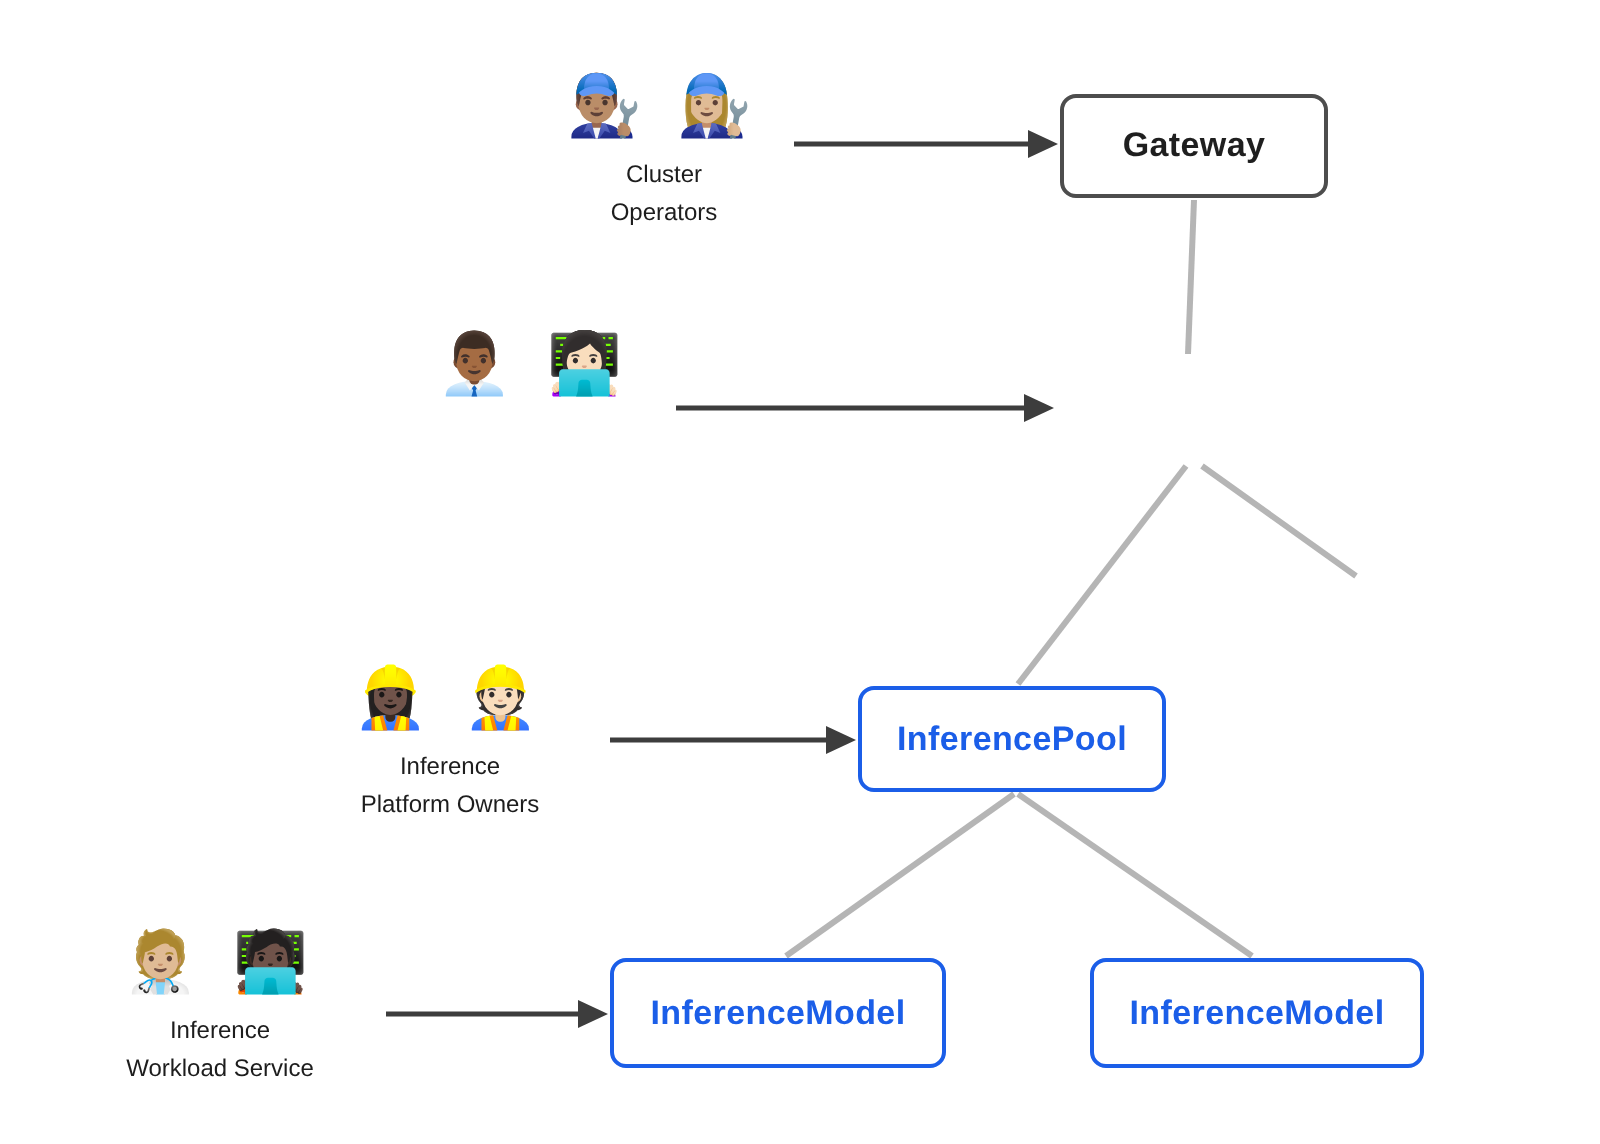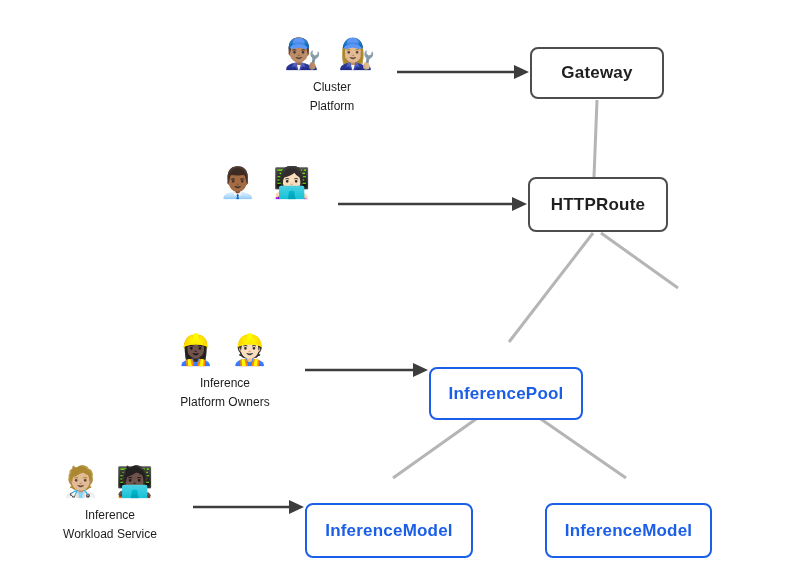--- a/index.html
+++ b/index.html
@@ -39,21 +39,20 @@
     letter-spacing: 0.2px;
     white-space: nowrap;
   }
   .node.dark {
     border: 2.5px solid var(--node-border-dark);
     color: var(--node-text-dark);
   }
   .node.blue {
     border: 2px solid var(--node-border-blue);
     color: var(--node-text-blue);
-    margin-top: 24px;
   }
   .persona {
     position: absolute;
     width: 220px;
     text-align: center;
     color: var(--persona-text);
   }
   .persona .emojis {
     font-size: 30px;
     line-height: 42px;
@@ -103,38 +102,35 @@
     </g>
     <g>
       <line x1="193" y1="507" x2="292" y2="507" style="stroke:var(--arrow)" stroke-width="2.5"></line>
       <polygon points="304,507 289,500 289,514" style="fill:var(--arrow)"></polygon>
     </g>
   </svg>
 
   <div class="node dark" id="node-gateway">
     <span>Gateway</span>
   </div>
-  <div class="node dark" id="node-httproute">
-    <span>HTTPRoute</span>
-  </div>
   <div class="node blue" id="node-inferencepool">
     <span>InferencePool</span>
   </div>
   <div class="node blue" id="node-inferencemodel-1">
     <span>InferenceModel</span>
   </div>
   <div class="node blue" id="node-inferencemodel-2">
     <span>InferenceModel</span>
   </div>
 
   <div class="persona" id="persona-cluster-operators">
     <div class="emojis">👨🏽‍🔧 👩🏼‍🔧</div>
     <div class="label">
       <div>Cluster</div>
-      <div>Platform</div>
+      <div>Operators</div>
     </div>
   </div>
 
   <div class="persona" id="persona-application-developers">
     <div class="emojis">👨🏾‍💼 👩🏻‍💻</div>
   </div>
 
   <div class="persona" id="persona-inference-platform-owners">
     <div class="emojis">👷🏿‍♀️ 👷🏻</div>
     <div class="label">

